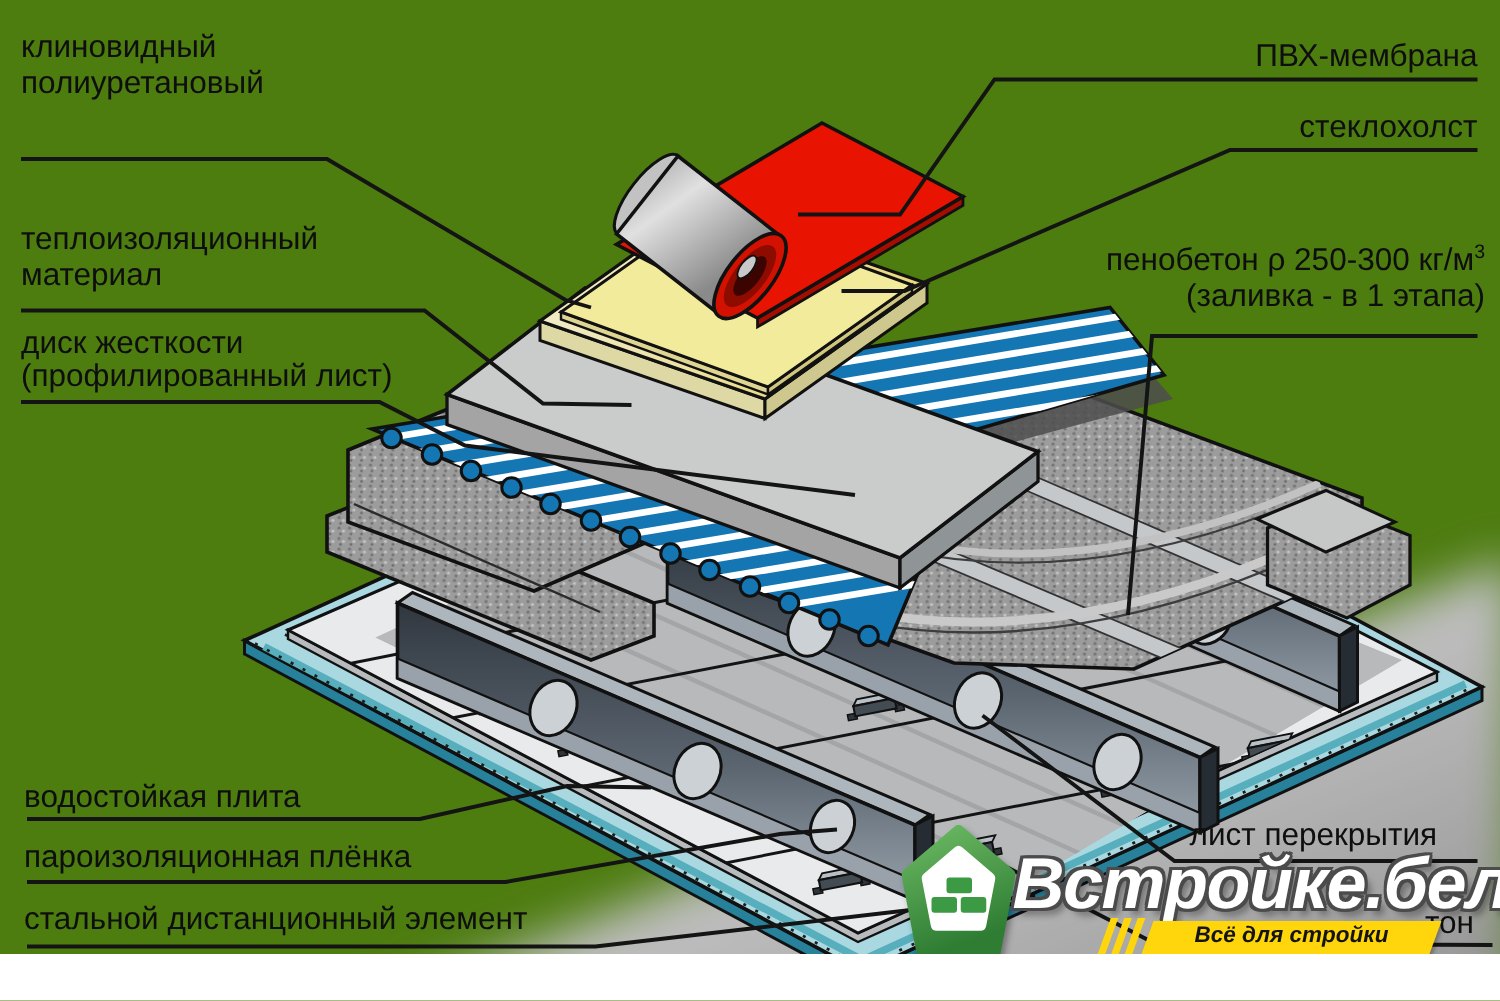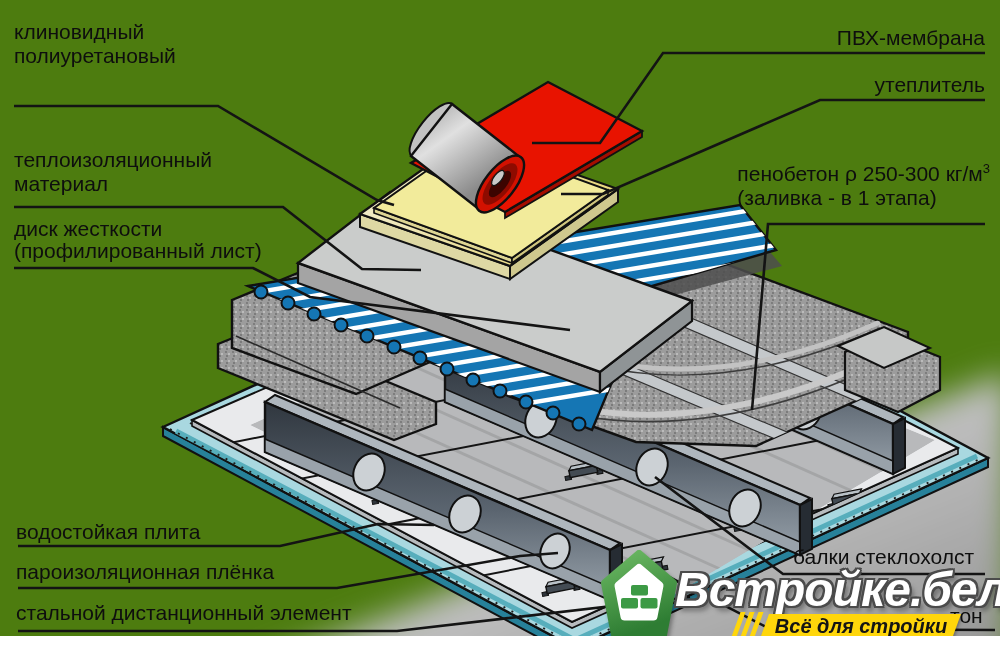--- a/index.html
+++ b/index.html
@@ -1,34 +1,34 @@
 <!DOCTYPE html>
 <html><head>
 <meta charset="utf-8">
 <style>
   html,body{margin:0;padding:0;background:#fff;}
   .stage{position:relative;width:1000px;height:636px;overflow:hidden;background:#4d7c0f;
          font-family:"Liberation Sans",sans-serif;}
   .scene{position:absolute;left:0;top:0;}
   .lbl{position:absolute;color:#0e0e0e;font-size:21px;line-height:24px;white-space:nowrap;}
-  .lbl.rt{text-align:left;}
+  .lbl.rt{text-align:right;}
   .lbl .ln{display:block;}
   .lbl sup{font-size:13px;line-height:0;}
   
   .logo{position:absolute;left:595px;top:548px;width:405px;height:110px;}
   .logo-shield{position:absolute;left:6px;top:2px;filter:drop-shadow(2px 3px 2px rgba(0,0,0,.35));}
   .logo-brand{position:absolute;left:80px;top:14px;font-size:48px;font-weight:bold;font-style:italic;
       letter-spacing:-1px;color:#ffffff;
       text-shadow:-2px -2px 0 #4b4b4b,2px -2px 0 #4b4b4b,-2px 2px 0 #4b4b4b,2px 2px 0 #4b4b4b,
                   -2px 0 0 #4b4b4b,2px 0 0 #4b4b4b,0 -2px 0 #4b4b4b,0 2px 0 #4b4b4b,
                   4px 5px 5px rgba(0,0,0,.35);}
   .ribbon{position:absolute;left:170px;top:66px;width:192px;height:22px;background:#ffd60b;
       transform:skewX(-20deg);box-shadow:2px 3px 3px rgba(0,0,0,.3);}
   .ribbon-text{position:absolute;left:170px;top:67px;width:192px;text-align:center;
-      font-size:20px;font-weight:bold;font-style:italic;color:#141414;}
+      font-size:15px;font-weight:bold;font-style:italic;color:#141414;}
   .slash{position:absolute;top:64px;width:5px;height:25px;background:#ffd60b;transform:skewX(-20deg);}
   .s1{left:141px;} .s2{left:150px;} .s3{left:159px;}
 </style>
 </head>
 <body>
 
 <div class="stage">
 
   <svg class="scene" width="1000" height="667" viewBox="0 0 1000 667">
     <defs>
@@ -276,42 +276,42 @@
   <div class="lbl" style="left:14px;top:218px;line-height:22px;">
     <span class="ln">диск жесткости</span>
     <span class="ln">(профилированный лист)</span>
   </div>
 
   <div class="lbl rt" style="right:15px;top:26px;">
     <span>ПВХ-мембрана</span>
   </div>
 
   <div class="lbl rt" style="right:15px;top:73px;">
-    <span>утеплитель</span>
+    <span>стеклохолст</span>
   </div>
 
   <div class="lbl rt" style="right:10px;top:162px;">
     <span class="ln"><span>пенобетон ρ 250-300 кг/м</span><sup>3</sup></span>
     <span class="ln">(заливка - в 1 этапа)</span>
   </div>
 
   <div class="lbl" style="left:16px;top:520px;text-align:right;">
     <span>водостойкая плита</span>
   </div>
 
   <div class="lbl" style="left:16px;top:560px;">
     <span>пароизоляционная плёнка</span>
   </div>
 
   <div class="lbl" style="left:16px;top:601px;">
     <span>стальной дистанционный элемент</span>
   </div>
 
   <div class="lbl" style="left:793px;top:545px;">
-    <span>балки стеклохолст</span>
+    <span>лист перекрытия</span>
   </div>
 
   <div class="lbl" style="left:950px;top:604px;">
     <span>тон</span>
   </div>
 
   <div class="logo">
     <svg class="logo-shield" width="76" height="92" viewBox="0 0 76 92">
       <defs>
         <linearGradient id="penGrad" x1="0" y1="0" x2="0.3" y2="1">

